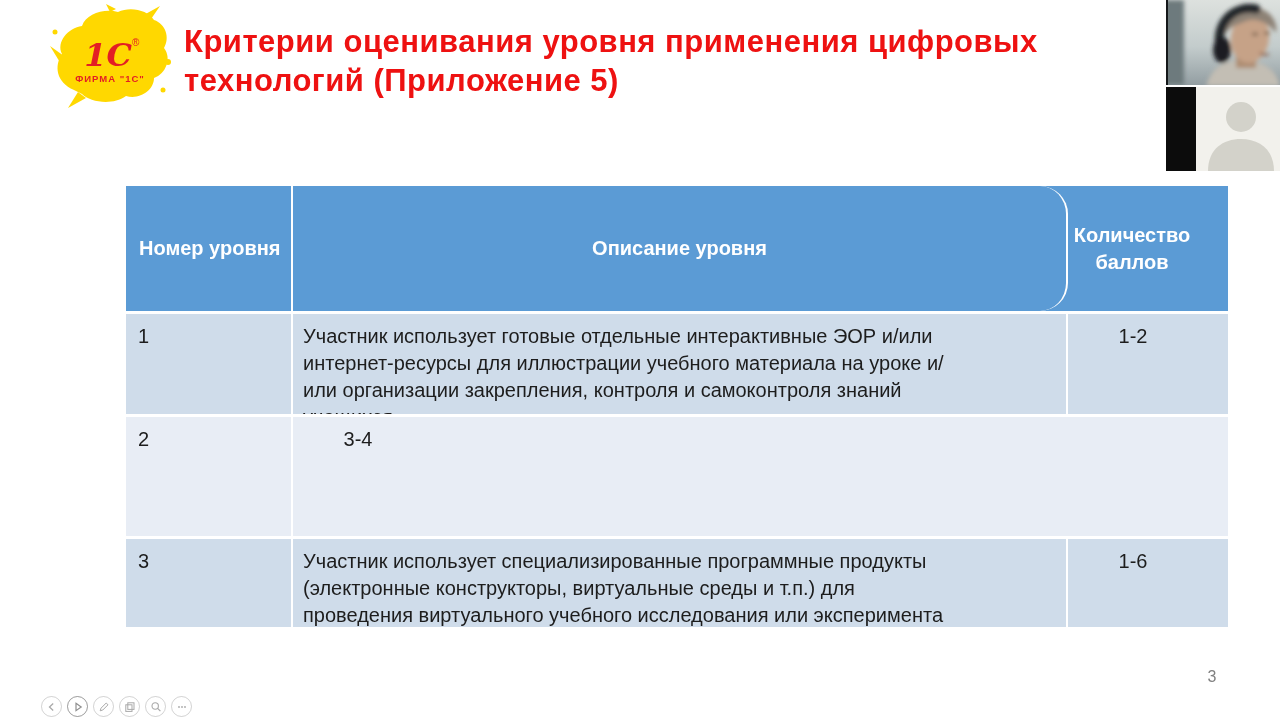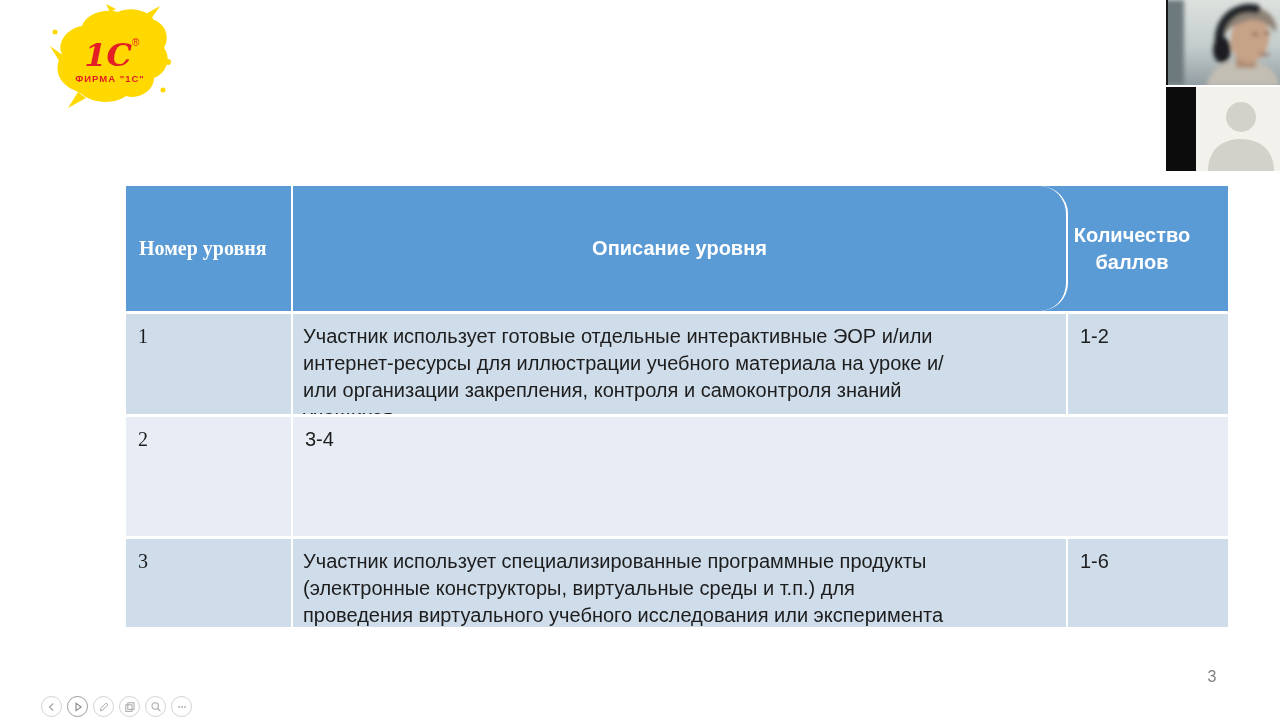--- a/index.html
+++ b/index.html
@@ -18,30 +18,30 @@
   .cam-tile { width:150px; height:85px; overflow:hidden; position:relative; }
   .cam-tile.video { border-left:2px solid #15181a; }
   .cam-gap { height:2px; background:#ffffff; }
   .cam-tile.avatar { background:#0c0c0c; height:84px; display:flex; justify-content:center; }
   .avatar-box { width:90px; height:84px; background:#f2f1ec; display:flex; align-items:flex-end; justify-content:center; }
 
   
   .ctable { position:absolute; left:90px; top:186px; width:1102px; }
   .trow { display:flex; width:1102px; }
   .cell { overflow:hidden; }
-  .c1 { width:167px;font-family:Liberation Serif, serif; } .c2 { width:775px; } .c3 { width:128px; }
+  .c1 { width:167px; } .c2 { width:775px; } .c3 { width:128px; }
   .cell.vline { border-right:2px solid #fff; }
   .thead { height:125px; background:var(--header-blue,#5b9bd5); color:#fff; font-weight:bold; font-size:20px; }
   .thead .c1 { display:flex; align-items:center; padding-left:13px; }
   .thead .c2 { display:flex; align-items:center; justify-content:center;border-radius:28px; }
   .thead .c3 { display:flex; align-items:center; justify-content:center; text-align:center; line-height:27px; padding:0 14px; }
   .drow { border-top:3px solid #fff; font-size:20px; line-height:27px; color:var(--body-text,#1d1d1d); }
   .drow .c1 { padding:9px 6px 0 12px; }
   .drow .c2 { padding:9px 112px 0 10px; }
-  .drow .c3 { padding:9px 10px 0 12px; }
+  .drow .c3 { padding:9px 10px 0 12px;text-align:center; }
   .band-a { background:var(--row-blue,#cfdcea); }
   .band-b { background:var(--row-blue-light,#e8edf5); }
   .r1 { height:103px; } .r2 { height:122px; } .r3 { height:91px; }
 
   
   .page-number { position:absolute; left:1164px; top:668px; width:24px; text-align:center;
                  font-size:16px; color:var(--page-number-gray,#808080); }
   .show-controls { position:absolute; left:5px; top:696px; display:flex; gap:5px; }
   .ctrl-btn { width:21px; height:21px; border-radius:50%; border:1px solid rgba(130,130,130,.35);
               background:transparent; display:flex; align-items:center; justify-content:center;
@@ -65,20 +65,21 @@
         <circle cx="122" cy="58" r="3"></circle>
         <circle cx="9" cy="28" r="2.5"></circle>
         <circle cx="117" cy="86" r="2.5"></circle>
       </g>
       <text x="62" y="62" font-size="32" font-weight="bold" font-style="italic" text-anchor="middle" font-family="DejaVu Serif, serif" fill="#e31e24">1С</text>
       <text x="86" y="42" font-size="10" fill="#e31e24">®</text>
       <text x="64" y="78" font-size="9.5" font-weight="bold" text-anchor="middle" letter-spacing="1" font-family="Liberation Sans, sans-serif" fill="#e31e24">ФИРМА "1С"</text>
     </svg>
   </div>
 
+  <h1 class="title"><span>Критерии оценивания уровня применения цифровых</span><br><span>технологий (Приложение 5)</span></h1>
 
   <div class="webcams">
     <div class="cam-tile video">
       <svg viewBox="0 0 148 85" width="148" height="85" preserveAspectRatio="none">
         <defs>
           <linearGradient id="wbg" x1="0" y1="0" x2="0" y2="1">
             <stop offset="0" stop-color="#dde1de"></stop>
             <stop offset="0.55" stop-color="#c3cccc"></stop>
             <stop offset="1" stop-color="#939ea2"></stop>
           </linearGradient>

